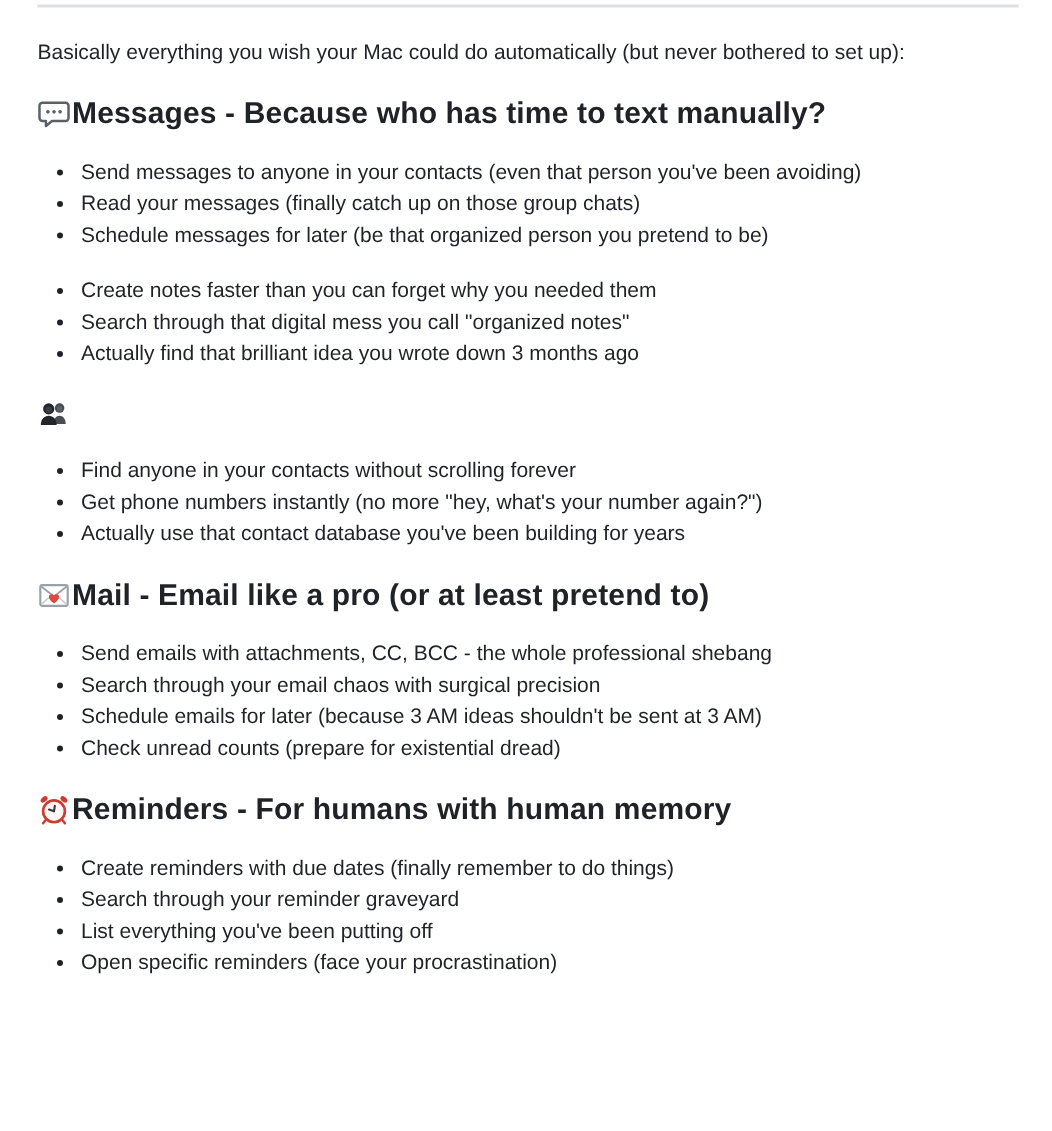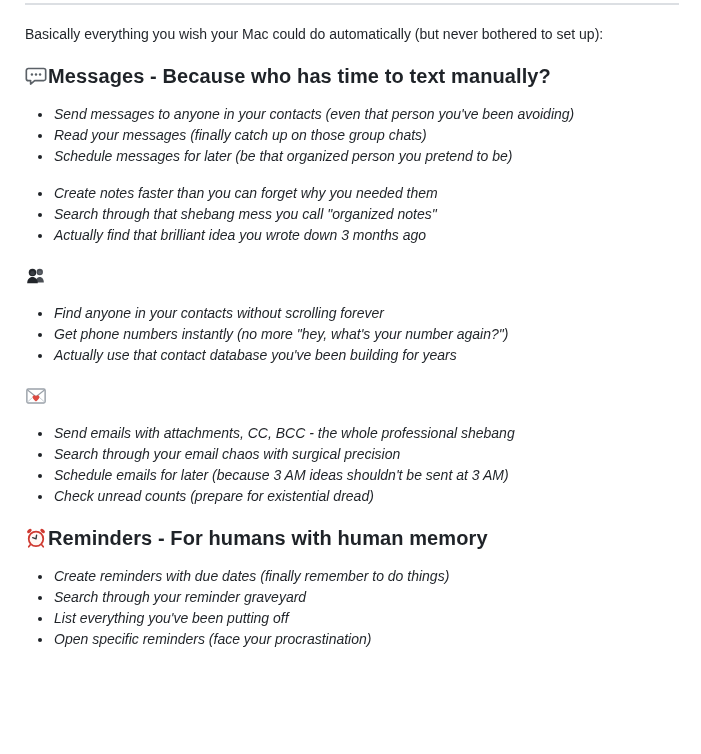--- a/index.html
+++ b/index.html
@@ -41,21 +41,20 @@
     display: inline-flex;
     width: 22px;
     height: 22px;
     flex: 0 0 auto;
   }
   .emoji svg { width: 100%; height: 100%; }
   ul.bullet-list {
     margin: 0 0 16px 0;
     padding: 0 0 0 28px;
     list-style: disc outside;
-    font-style: italic;
   }
   ul.bullet-list li {
     margin: 0;
     padding-left: 1px;
   }
   ul.bullet-list li + li {
     margin-top: 0;
   }
   ul.bullet-list li::marker {
     color: #1f2328;
@@ -86,21 +85,21 @@
     <ul class="bullet-list">
       <li>Send messages to anyone in your contacts (even that person you've been avoiding)</li>
       <li>Read your messages (finally catch up on those group chats)</li>
       <li>Schedule messages for later (be that organized person you pretend to be)</li>
     </ul>
   </section>
 
   <section>
     <ul class="bullet-list">
       <li>Create notes faster than you can forget why you needed them</li>
-      <li>Search through that shebang mess you call "organized notes"</li>
+      <li>Search through that digital mess you call "organized notes"</li>
       <li>Actually find that brilliant idea you wrote down 3 months ago</li>
     </ul>
   </section>
 
   <section>
     <h3 class="section-heading">
       <span class="emoji">
         <svg viewBox="0 0 20 20" aria-hidden="true">
           <circle cx="13.4" cy="6.4" r="2.9" fill="#4a4e54"></circle>
           <path d="M9.7 16c0-3.1 1.6-5 3.7-5s3.7 1.9 3.7 5z" fill="#4a4e54"></path>
@@ -121,20 +120,21 @@
   <section>
     <h3 class="section-heading">
       <span class="emoji">
         <svg viewBox="0 0 20 20" aria-hidden="true">
           <rect x="1.7" y="3.7" width="16.6" height="12.6" rx="1.2" fill="#ffffff" stroke="#9aa1a9" stroke-width="1.3"></rect>
           <path d="M2.3 4.6 10 10.6l7.7-6" fill="none" stroke="#9aa1a9" stroke-width="1.1" stroke-linejoin="round"></path>
           <path d="M2.3 15.4 7 11.2M17.7 15.4 13 11.2" fill="none" stroke="#c6ccd2" stroke-width="0.9"></path>
           <path d="M10 14.9c-2.1-1.6-3.1-2.8-3.1-4 0-.9.7-1.6 1.6-1.6.6 0 1.1.3 1.5.9.4-.6.9-.9 1.5-.9.9 0 1.6.7 1.6 1.6 0 1.2-1 2.4-3.1 4z" fill="#dd4a41"></path>
         </svg>
       </span>
+      <span>Mail - Email like a pro (or at least pretend to)</span>
     </h3>
     <ul class="bullet-list">
       <li>Send emails with attachments, CC, BCC - the whole professional shebang</li>
       <li>Search through your email chaos with surgical precision</li>
       <li>Schedule emails for later (because 3 AM ideas shouldn't be sent at 3 AM)</li>
       <li>Check unread counts (prepare for existential dread)</li>
     </ul>
   </section>
 
   <section>

